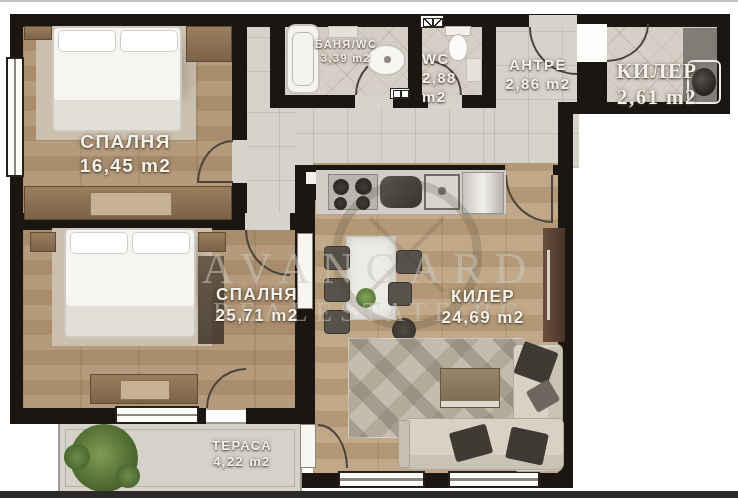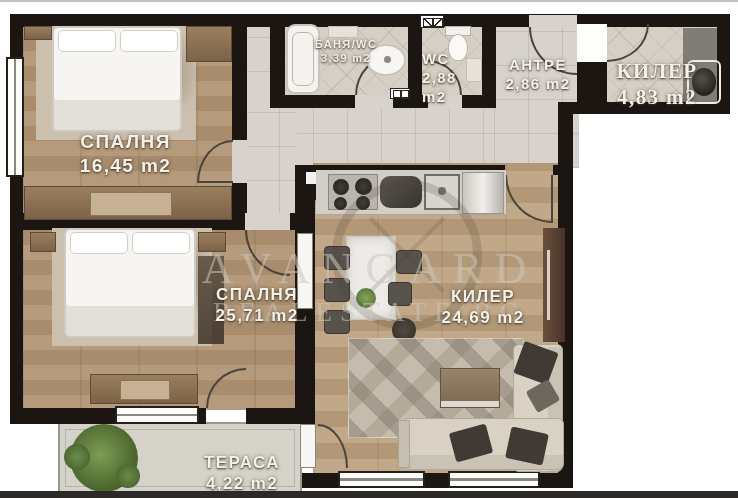--- a/index.html
+++ b/index.html
@@ -234,33 +234,33 @@
   <div class="label" style="left:422px;top:50px;width:56px;font-size:15px;text-align:left;">
     <div>WC</div>
     <div>2,88 m2</div>
   </div>
   <div class="label" style="left:498px;top:56px;width:80px;font-size:15px;">
     <div>АНТРЕ</div>
     <div>2,86 m2</div>
   </div>
   <div class="label" style="left:610px;top:58px;width:94px;font-size:21px;font-family:Liberation Serif, serif;">
     <div>КИЛЕР</div>
-    <div>4,83 m2</div>
+    <div>2,61 m2</div>
   </div>
   <div class="label" style="left:282px;top:113px;width:112px;font-size:16px;">
   </div>
   <div class="label" style="left:206px;top:284px;width:102px;font-size:17px;">
     <div>СПАЛНЯ</div>
     <div>25,71 m2</div>
   </div>
   <div class="label" style="left:428px;top:286px;width:110px;font-size:17px;">
     <div>КИЛЕР</div>
     <div>24,69 m2</div>
   </div>
-  <div class="label" style="left:186px;top:452px;width:112px;font-size:17px;">
+  <div class="label" style="left:186px;top:438px;width:112px;font-size:13px;">
     <div>ТЕРАСА</div>
     <div>4,22 m2</div>
   </div>
 
   <div class="abs" style="left:0;top:0;width:738px;height:2px;background:#9a9894;opacity:.6;"></div>
   <div class="abs" style="left:0;top:491px;width:738px;height:7px;background:#2b2a28;"></div>
 
 </div>
 
 </body></html>

